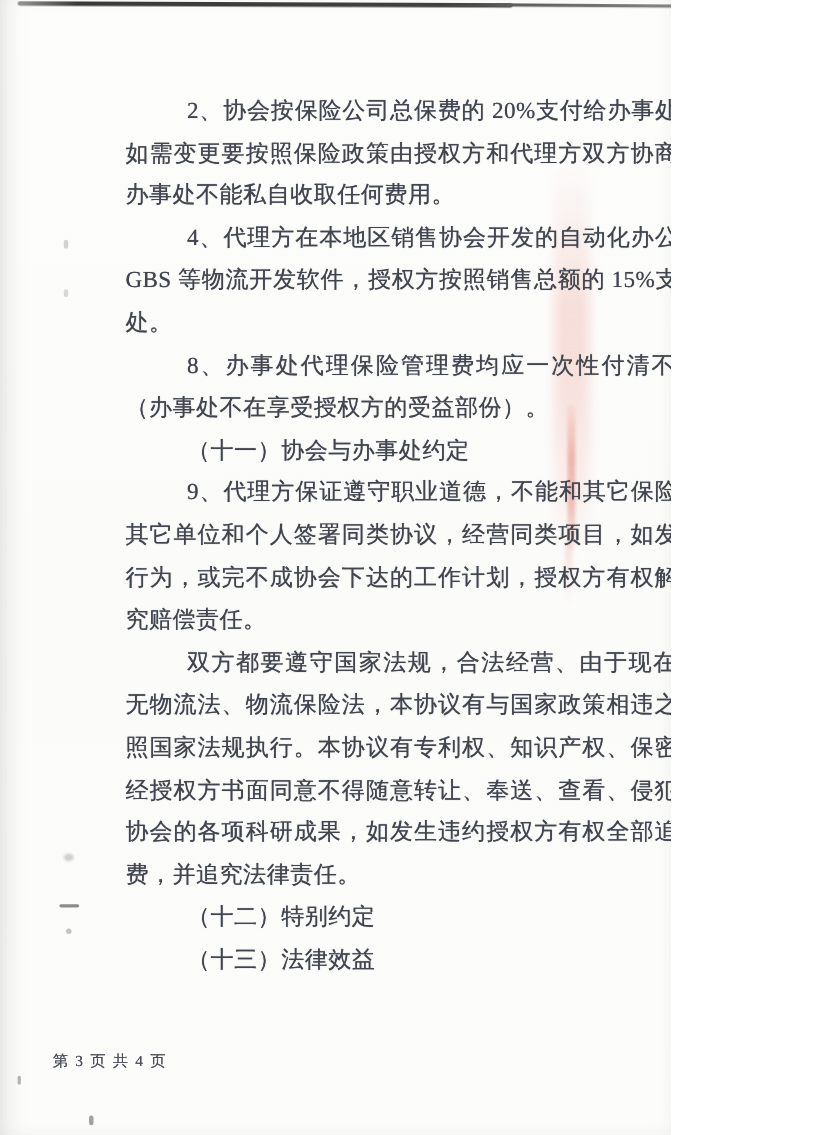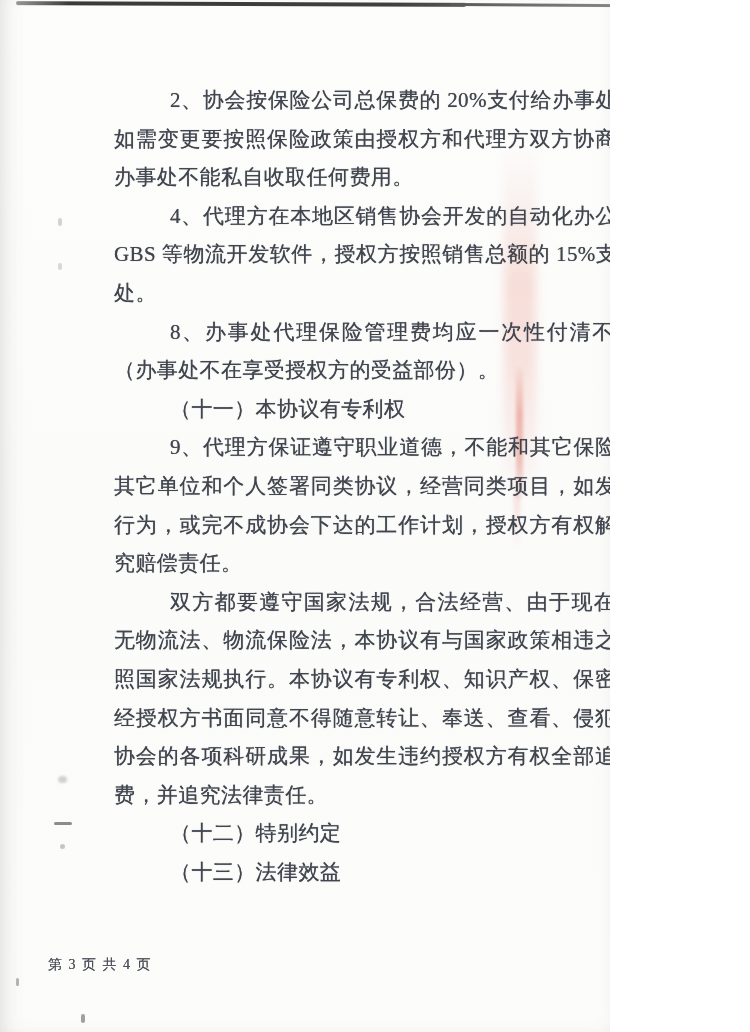--- a/index.html
+++ b/index.html
@@ -150,21 +150,21 @@
   <div class="speck speck-3"></div>
   <div class="speck speck-4"></div>
   <div class="speck speck-5"></div>
   <div class="speck speck-6"></div>
   <div class="speck speck-7"></div>
 
   <div class="text-block">
     <p class="para">2、协会按保险公司总保费的 20%支付给办事处，以后如需变更要按照保险政策由授权方和代理方双方协商拟定，办事处不能私自收取任何费用。</p>
     <p class="para">4、代理方在本地区销售协会开发的自动化办公软件、GBS 等物流开发软件，授权方按照销售总额的 15%支付办事处。</p>
     <p class="para">8、办事处代理保险管理费均应一次性付清不得拖延（办事处不在享受授权方的受益部份）。</p>
-    <p class="para">（十一）本协议有专利权</p>
+    <p class="para">（十一）协会与办事处约定</p>
     <p class="para">9、代理方保证遵守职业道德，不能和其它保险公司及其它单位和个人签署同类协议，经营同类项目，如发生违约行为，或完不成协会下达的工作计划，授权方有权解聘并追究赔偿责任。</p>
     <p class="para">双方都要遵守国家法规，合法经营、由于现在国家尚无物流法、物流保险法，本协议有与国家政策相违之处要依照国家法规执行。本协议有专利权、知识产权、保密权，未经授权方书面同意不得随意转让、奉送、查看、侵犯、占有协会的各项科研成果，如发生违约授权方有权全部追回管理费，并追究法律责任。</p>
     <p class="para">（十二）特别约定</p>
     <p class="para">（十三）法律效益</p>
 
   </div>
 
   <div class="footer">第 3 页 共 4 页</div>
 
 </div>

